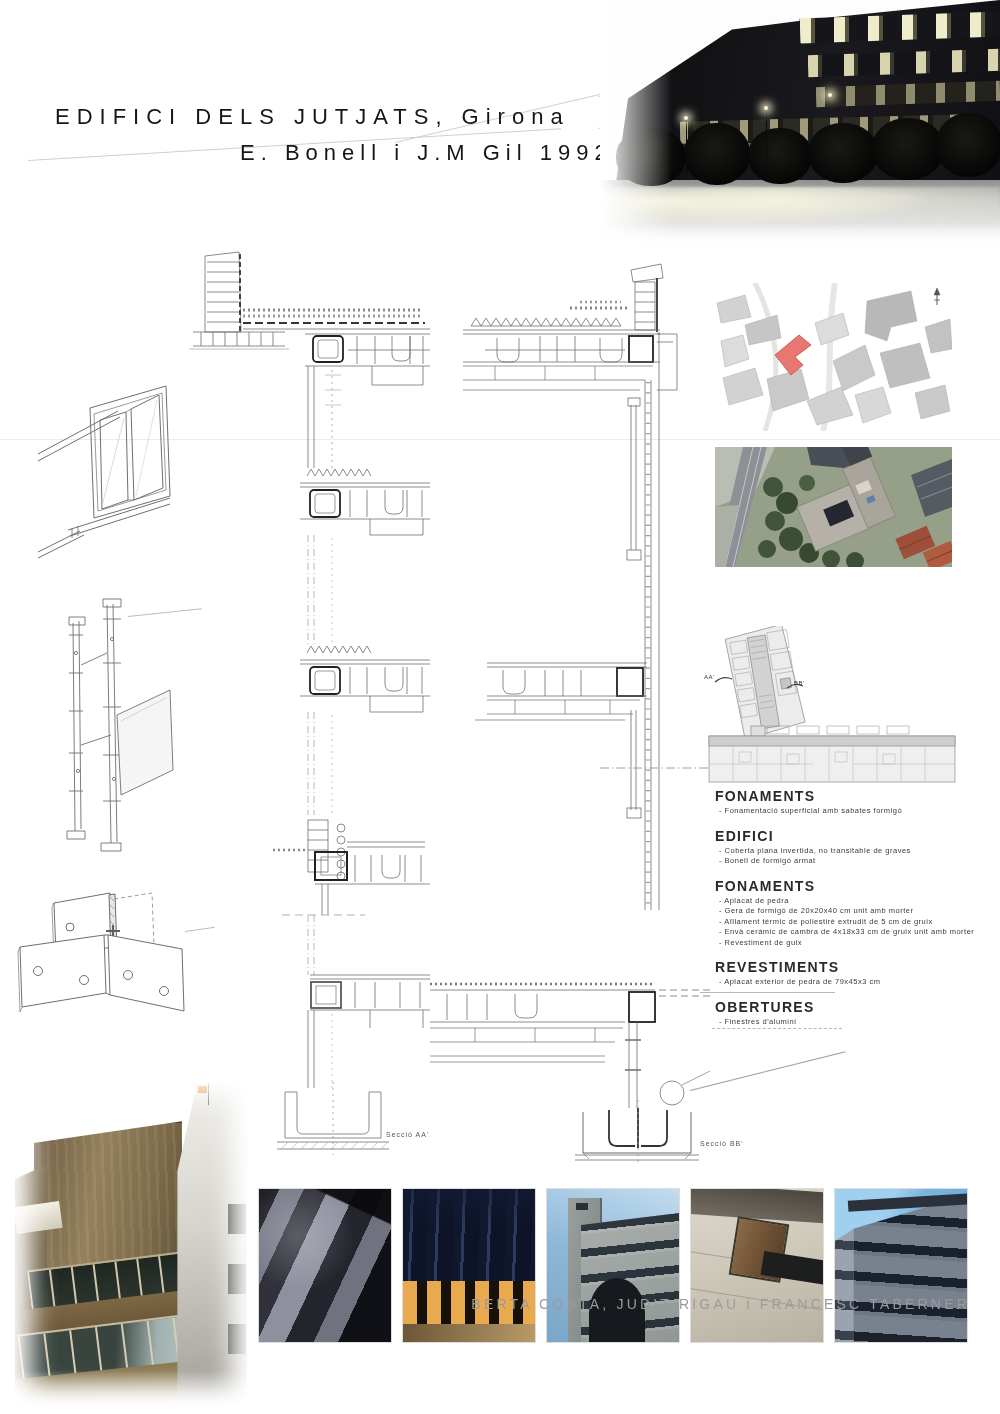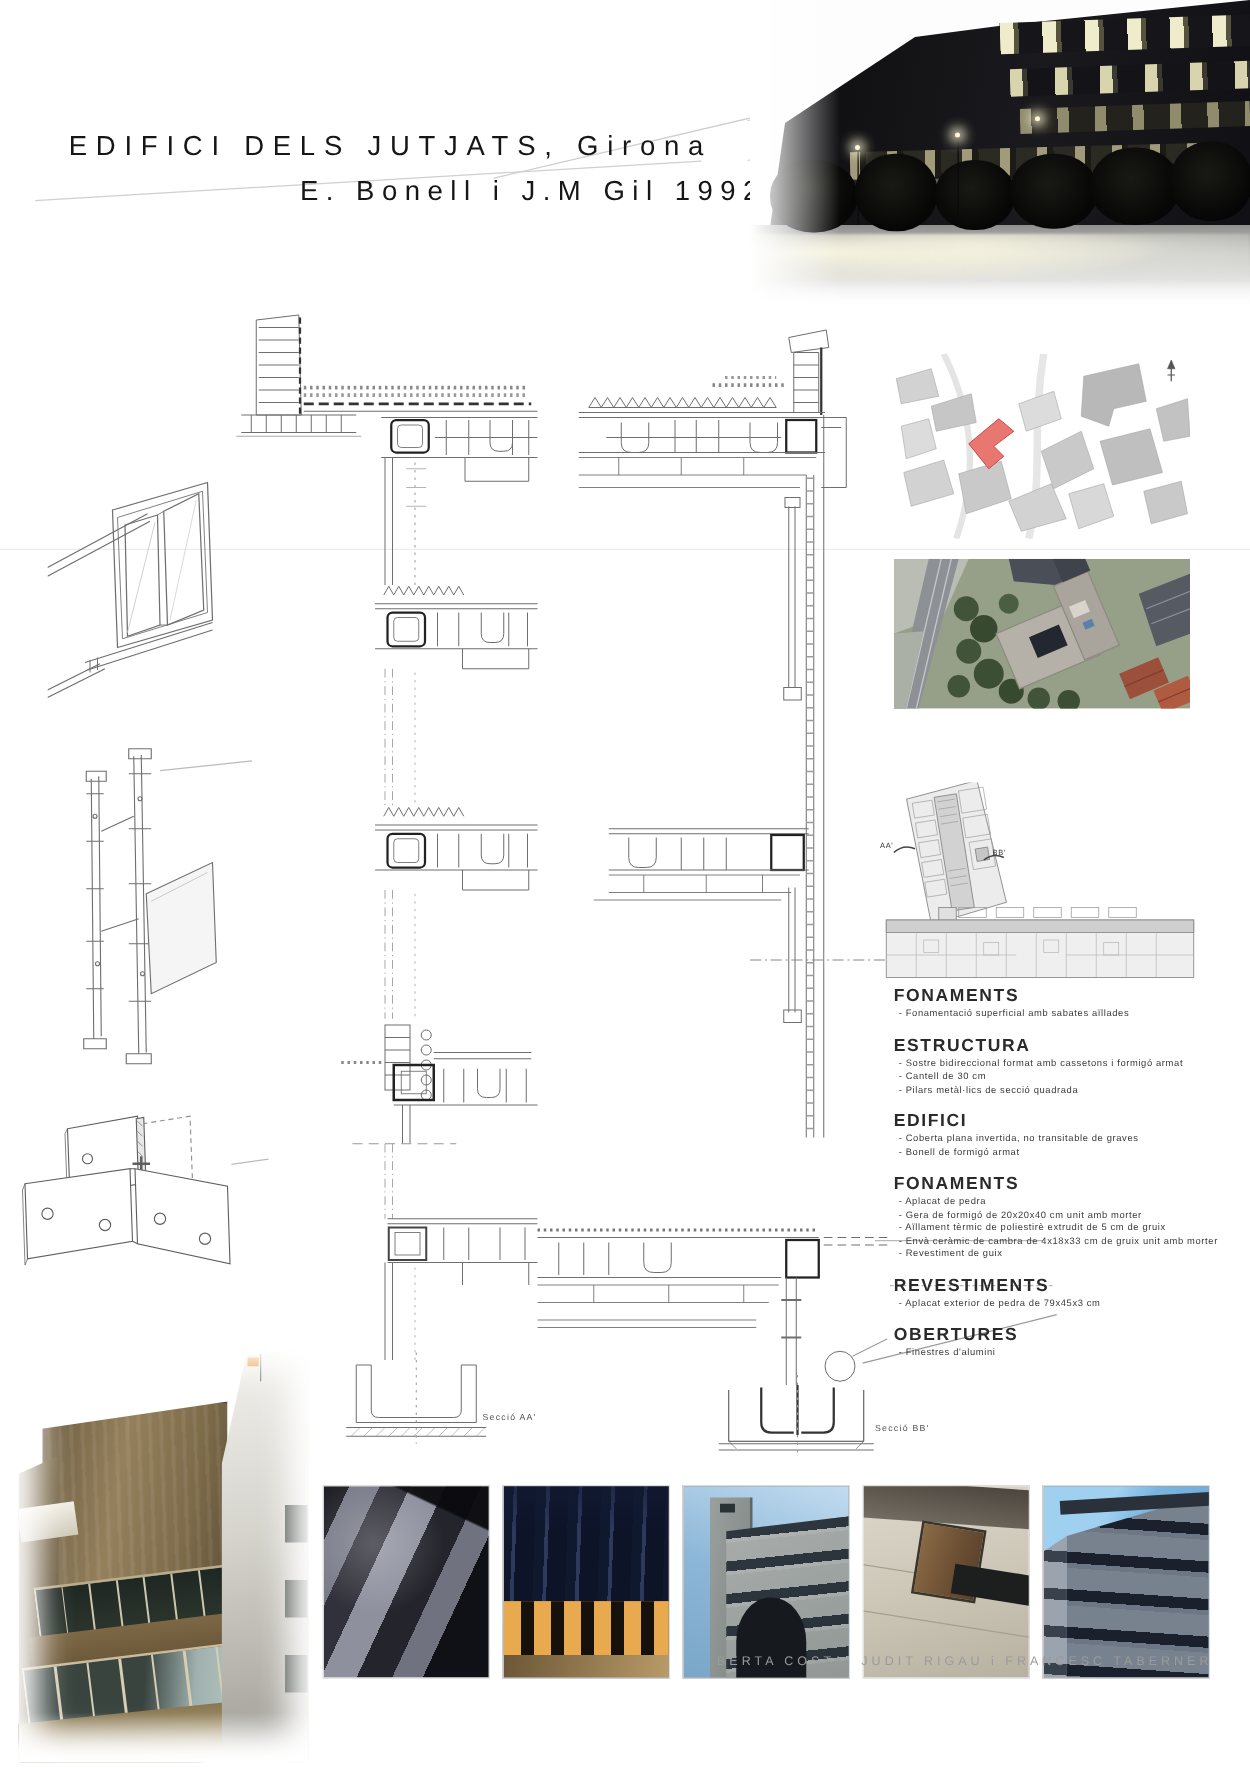--- a/index.html
+++ b/index.html
@@ -43,21 +43,21 @@
   
   .mapfig{left:715px;top:283px;width:237px;height:148px;}
   .aerialfig{left:715px;top:447px;width:237px;height:120px;box-shadow:inset 0 0 14px 8px #fff;overflow:hidden;}
   .planfig{left:703px;top:626px;width:260px;height:162px;}
   
   .specs{left:715px;top:788px;width:272px;}
   .spec{margin-bottom:11px;}
   .spec-h{margin:0 0 2px 0;font-size:14px;font-weight:bold;letter-spacing:1.3px;color:#2a2a2a;}
   .spec-item{font-size:7.5px;letter-spacing:.5px;color:#3a3a3a;line-height:1.4;padding-left:4px;}
   
-  .credits{right:30px;top:1324px;font-size:10px;letter-spacing:3.2px;color:#9b9b9b;white-space:nowrap;}
+  .credits{right:30px;top:1296px;font-size:14px;letter-spacing:3.2px;color:#9b9b9b;white-space:nowrap;}
   
   .court{left:15px;top:1078px;width:232px;height:332px;background:#fff;overflow:hidden;}
   .court>div{position:absolute;}
   .ct-back{left:8%;top:13%;width:64%;height:54%;border-top:2px solid #4a3f2c;
      background:repeating-linear-gradient(88deg,rgba(255,255,255,.07) 0 3px,rgba(0,0,0,0) 3px 9px),
                 linear-gradient(100deg,#6d5c40,#94805c 40%,#7c6a49 75%,#5f5138);
      clip-path:polygon(0 12%,100% 0,100% 100%,0 100%);}
   .ct-left{left:0;top:26%;width:14%;height:74%;background:linear-gradient(#7b6a4a,#55472f);
      clip-path:polygon(0 6%,100% 0,100% 100%,0 100%);}
   .ct-ledge{left:0;top:38%;width:20%;height:8%;background:linear-gradient(#f2efe6,#cfc9b8);transform:rotate(-8deg);}
@@ -437,32 +437,24 @@
     </svg>
     <span class="abs plan-lbl" style="left:1px;top:48px;">AA'</span>
     <span class="abs plan-lbl" style="left:91px;top:54px;">BB'</span>
   </div>
 
   <div class="abs specs">
 
       <section class="spec">
         <h4 class="spec-h">FONAMENTS</h4>
         <div class="spec-list">
-          <div class="spec-item">- Fonamentació superficial amb sabates aïllades</div>
+          <div class="spec-item">- Fonamentació superficial amb sabates formigó</div>
         </div>
       </section>
 
-      <section class="spec">
-        <h4 class="spec-h">ESTRUCTURA</h4>
-        <div class="spec-list">
-          <div class="spec-item">- Sostre bidireccional format amb cassetons i formigó armat</div>
-          <div class="spec-item">- Cantell de 30 cm</div>
-          <div class="spec-item">- Pilars metàl·lics de secció quadrada</div>
-        </div>
-      </section>
 
       <section class="spec">
         <h4 class="spec-h">EDIFICI</h4>
         <div class="spec-list">
           <div class="spec-item">- Coberta plana invertida, no transitable de graves</div>
           <div class="spec-item">- Bonell de formigó armat</div>
         </div>
       </section>
 
       <section class="spec">

